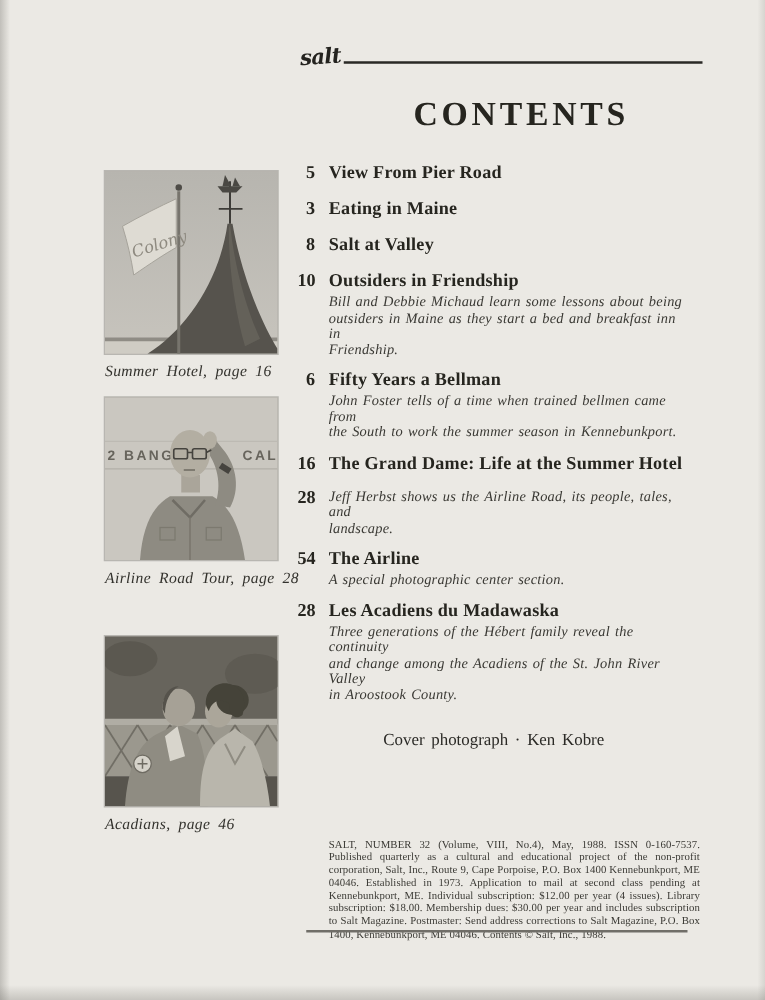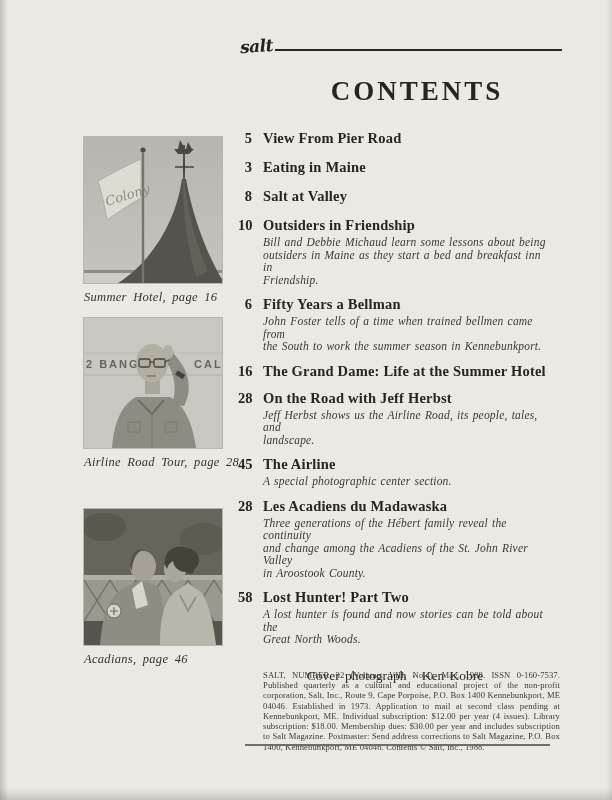--- a/index.html
+++ b/index.html
@@ -220,49 +220,40 @@
       </li>
       <li class="entry has-desc">
         <span class="num">16</span>
         <div class="entry-body">
           <h2 class="entry-title">The Grand Dame: Life at the Summer Hotel</h2>
         </div>
       </li>
       <li class="entry has-desc">
         <span class="num">28</span>
         <div class="entry-body">
-          <h2 class="entry-title">On the Road with Jeff Herbst</h2>
           <p class="entry-desc">Jeff Herbst shows us the Airline Road, its people, tales, and
 landscape.</p>
         </div>
       </li>
       <li class="entry has-desc">
-        <span class="num">45</span>
+        <span class="num">54</span>
         <div class="entry-body">
           <h2 class="entry-title">The Airline</h2>
           <p class="entry-desc">A special photographic center section.</p>
         </div>
       </li>
       <li class="entry has-desc">
         <span class="num">28</span>
         <div class="entry-body">
           <h2 class="entry-title">Les Acadiens du Madawaska</h2>
           <p class="entry-desc">Three generations of the Hébert family reveal the continuity
 and change among the Acadiens of the St. John River Valley
 in Aroostook County.</p>
         </div>
       </li>
-      <li class="entry has-desc">
-        <span class="num">58</span>
-        <div class="entry-body">
-          <h2 class="entry-title">Lost Hunter! Part Two</h2>
-          <p class="entry-desc">A lost hunter is found and now stories can be told about the
-Great North Woods.</p>
-        </div>
-      </li>
     </ol>
     <div class="cover-credit">Cover photograph · Ken Kobre</div>
   </div>
 
   <p class="colophon">SALT, NUMBER 32 (Volume, VIII, No.4), May, 1988. ISSN 0-160-7537. Published quarterly as a cultural and educational project of the non-profit corporation, Salt, Inc., Route 9, Cape Porpoise, P.O. Box 1400 Kennebunkport, ME 04046. Established in 1973. Application to mail at second class pending at Kennebunkport, ME. Individual subscription: $12.00 per year (4 issues). Library subscription: $18.00. Membership dues: $30.00 per year and includes subscription to Salt Magazine. Postmaster: Send address corrections to Salt Magazine, P.O. Box 1400, Kennebunkport, ME 04046. Contents © Salt, Inc., 1988.</p>
   <div class="footer-rule"></div>
 
 </div>
 
 </body></html>

